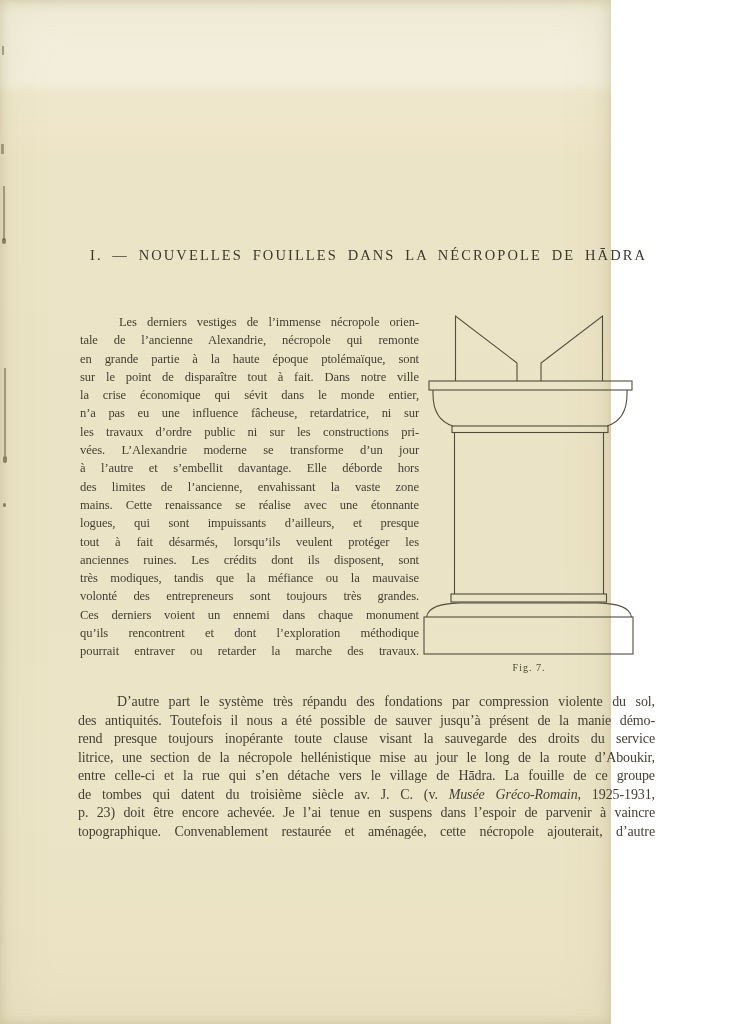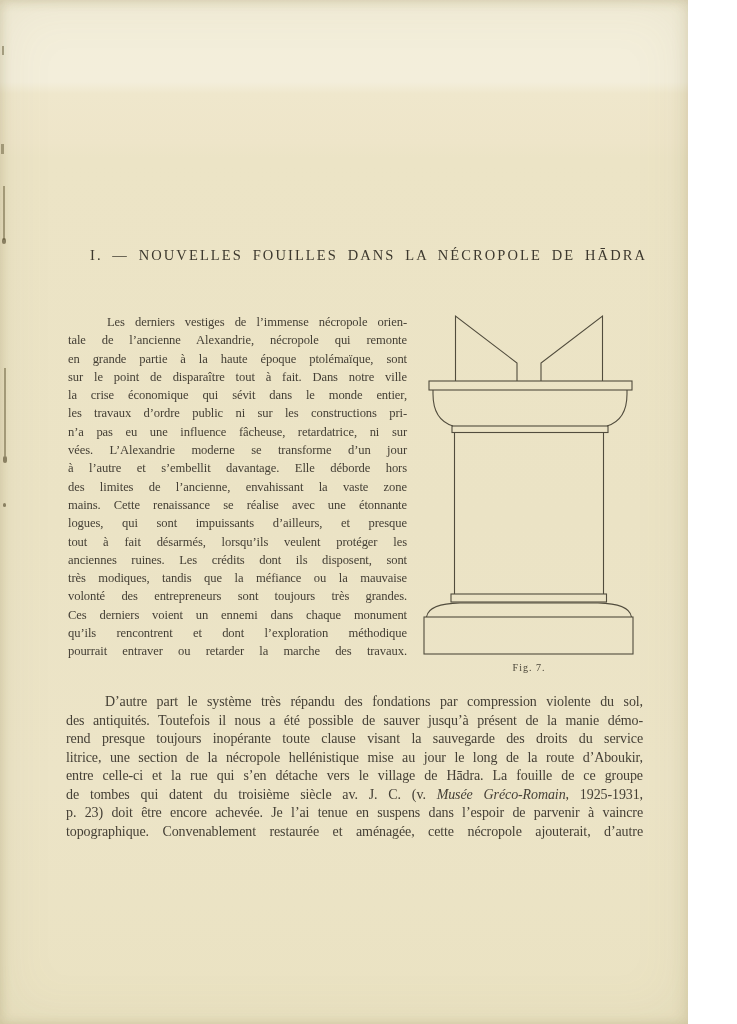--- a/index.html
+++ b/index.html
@@ -3,42 +3,42 @@
 <meta charset="utf-8">
 <style>
   html, body { margin: 0; padding: 0; }
   body {
     width: 737px; height: 1024px;
     overflow: hidden;
     font-family: "Liberation Serif", serif;
   }
   .page {
     position: relative;
-    width: 688px; height: 1024px;
+    width: 611px; height: 1024px;
     background: linear-gradient(180deg,
       #efe9d2 0px, #f3eeda 14px, #f3eedb 82px,
       #efe7cc 94px, #eee5c9 142px,
       #ece4c6 158px, #ebe3c5 520px, #ece4c7 780px, #eae2c2 1024px);
     box-shadow:
       inset 0 0 55px rgba(150,135,85,0.10),
       inset -5px 0 12px rgba(150,135,85,0.14),
       inset 4px 0 9px rgba(150,135,85,0.16);
     color: #46413a;
   }
   .title {
     position: absolute;
     left: 0; top: 247px; width: 737px;
     text-align: center;
     font-size: 14.5px;
     letter-spacing: 2.1px;
     word-spacing: 4px;
     color: #3c382e;
     white-space: nowrap;
   }
-  .textblock { position: absolute; }
+  .textblock { position: absolute; margin-left: 12px; }
   .col   { left: 68px; top: 313px; width: 339px; font-size: 12.6px; line-height: 18.3px; }
   .para  { left: 66px; top: 693px; width: 577px; font-size: 14px; line-height: 18.5px; }
   .tline {
     text-align: justify;
     text-align-last: justify;
     letter-spacing: -0.1px;
     color: #443f35;
   }
   .tline.indent { text-indent: 39px; }
   .it { font-style: italic; }
@@ -64,22 +64,22 @@
 <div class="page">
 
   <div class="title">I. — NOUVELLES FOUILLES DANS LA NÉCROPOLE DE HĀDRA</div>
 
   <div class="textblock col">
       <div class="tline indent"><span>Les derniers vestiges de l’immense nécropole orien-</span></div>
       <div class="tline"><span>tale de l’ancienne Alexandrie, nécropole qui remonte</span></div>
       <div class="tline"><span>en grande partie à la haute époque ptolémaïque, sont</span></div>
       <div class="tline"><span>sur le point de disparaître tout à fait. Dans notre ville</span></div>
       <div class="tline"><span>la crise économique qui sévit dans le monde entier,</span></div>
+      <div class="tline"><span>n’a pas eu une influence fâcheuse, retardatrice, ni sur</span></div>
       <div class="tline"><span>les travaux d’ordre public ni sur les constructions pri-</span></div>
-      <div class="tline"><span>n’a pas eu une influence fâcheuse, retardatrice, ni sur</span></div>
       <div class="tline"><span>vées. L’Alexandrie moderne se transforme d’un jour</span></div>
       <div class="tline"><span>à l’autre et s’embellit davantage. Elle déborde hors</span></div>
       <div class="tline"><span>des limites de l’ancienne, envahissant la vaste zone</span></div>
       <div class="tline"><span>mains. Cette renaissance se réalise avec une étonnante</span></div>
       <div class="tline"><span>logues, qui sont impuissants d’ailleurs, et presque</span></div>
       <div class="tline"><span>tout à fait désarmés, lorsqu’ils veulent protéger les</span></div>
       <div class="tline"><span>anciennes ruines. Les crédits dont ils disposent, sont</span></div>
       <div class="tline"><span>très modiques, tandis que la méfiance ou la mauvaise</span></div>
       <div class="tline"><span>volonté des entrepreneurs sont toujours très grandes.</span></div>
       <div class="tline"><span>Ces derniers voient un ennemi dans chaque monument</span></div>

